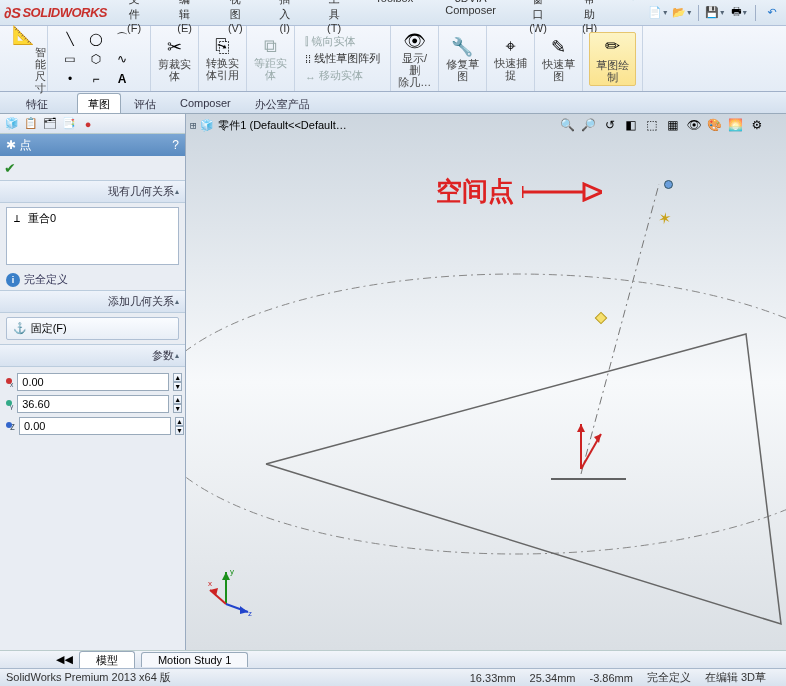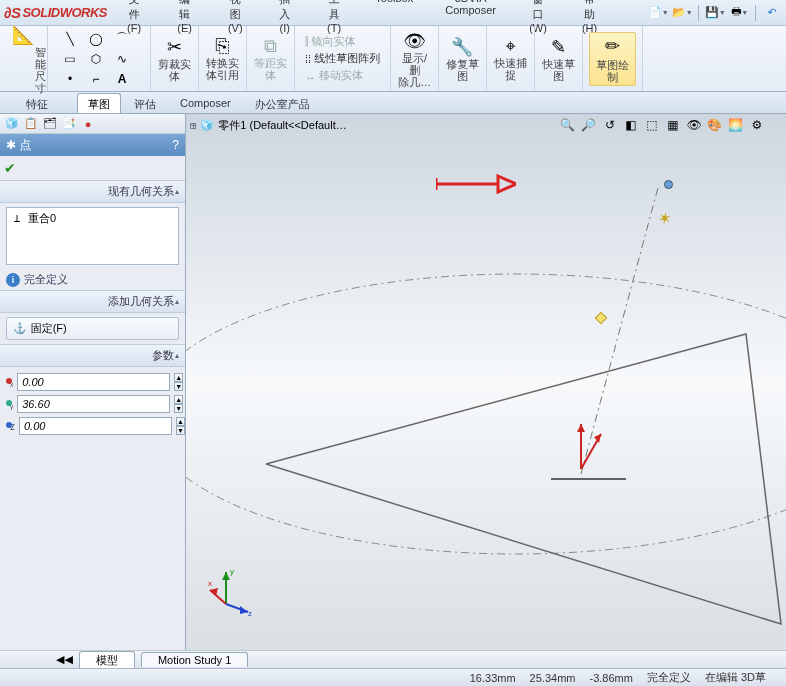--- a/index.html
+++ b/index.html
@@ -38,21 +38,21 @@
   .rel-box { border:1px solid #a8b8cc; background:#fff; height:58px; padding:3px; font-size:11px; }
   .rel-row { display:flex; align-items:center; gap:4px; }
   .perp { width:14px; height:14px; display:flex; align-items:center; justify-content:center; font-family:monospace; }
   .info-row { display:flex; align-items:center; gap:4px; padding:3px 6px; font-size:11px; color:#335; }
   .info-ico { width:14px; height:14px; border-radius:50%; background:#3a7fc8; color:#fff; font-size:9px; font-weight:bold; display:flex; align-items:center; justify-content:center; }
   .fix-btn { display:flex; align-items:center; gap:4px; border:1px solid #b0c0d4; background:linear-gradient(#fafcff,#e8eef6); padding:3px 6px; border-radius:2px; cursor:pointer; }
   .param-row { display:flex; align-items:center; gap:4px; padding:2px 4px; }
   .param-lbl { width:12px; font-size:10px; color:#456; position:relative; }
   .param-lbl .dot { position:absolute; left:-4px; top:1px; width:6px; height:6px; border-radius:50%; background:#c33; }
   .param-lbl.bx .dot{ background:#c33;} .param-lbl.by .dot{background:#3a8;} .param-lbl.bz .dot{background:#36c;}
-  .param-input { flex:1; border:1px solid #9ab; background:#fff; padding:2px 4px; font-size:11px; height:18px;font-style:italic;}
+  .param-input { flex:1; border:1px solid #9ab; background:#fff; padding:2px 4px; font-size:11px; height:18px;}
   .spin { width:14px; height:18px; display:flex; flex-direction:column; }
   .spin div { flex:1; border:1px solid #9ab; background:linear-gradient(#f8faff,#e4ecf6); font-size:7px; display:flex; align-items:center; justify-content:center; cursor:pointer;}
   .viewport { flex:1; background:linear-gradient(#cdd6df 0%, #f7f9fb 50%, #dadfe4 100%); position:relative; overflow:hidden; }
   .vp-top { position:absolute; top:4px; left:4px; display:flex; align-items:center; gap:4px; font-size:11px; }
   .tree-plus { color:#567; font-family:monospace; }
   .vp-tools { position:absolute; top:2px; right:20px; display:flex; gap:3px; }
   .vp-tools .ico { width:18px; height:18px; display:flex; align-items:center; justify-content:center; font-size:12px; cursor:pointer; }
   .annotation { position:absolute; top:60px; left:250px; color:#d22; font-size:26px; font-weight:bold; display:flex; align-items:center; gap:8px; }
   .arrow-red { width:80px; height:20px; }
   .sp-point { position:absolute; top:66px; right:113px; width:9px; height:9px; border-radius:50%; background:#6a9edb; border:1px solid #356; }
@@ -295,20 +295,21 @@
         <polygon points="0,-45 -4,-37 4,-37" fill="#c22"></polygon>
         <line x1="0" y1="0" x2="20" y2="-35" stroke="#c22" stroke-width="2"></line>
         <polygon points="20,-35 13,-32 18,-26" fill="#c22"></polygon>
         <line x1="-30" y1="10" x2="45" y2="10" stroke="#333" stroke-width="1.5"></line>
       </g>
 
       <rect x="411" y="200" width="8" height="8" fill="#f6e06e" stroke="#b89b20" transform="rotate(45 415 204)"></rect>
     </svg>
 
     <div class="annotation">
+      <span>空间点</span>
       <svg class="arrow-red">
         <line x1="0" y1="10" x2="62" y2="10" stroke="#d22" stroke-width="3"></line>
         <line x1="0" y1="4" x2="0" y2="16" stroke="#d22" stroke-width="3"></line>
         <polygon points="62,2 80,10 62,18" fill="none" stroke="#d22" stroke-width="3"></polygon>
       </svg>
     </div>
     <div class="sp-point"></div>
     <div class="origin-mark">✶</div>
 
     <svg class="triad" width="50" height="50">
@@ -325,19 +326,20 @@
   </div>
 </div>
 
 <div class="bottom-tabs">
   <span>◀◀</span>
   <div class="btab active">模型</div>
   <div class="btab">Motion Study 1</div>
 </div>
 
 <div class="status-bar">
+  <div class="seg">SolidWorks Premium 2013 x64 版</div>
   <div class="sp"></div>
   <div class="seg">16.33mm</div>
   <div class="seg">25.34mm</div>
   <div class="seg">-3.86mm</div>
   <div class="seg">完全定义</div>
   <div class="seg">在编辑 3D草</div>
 </div>
 
 </body></html>

